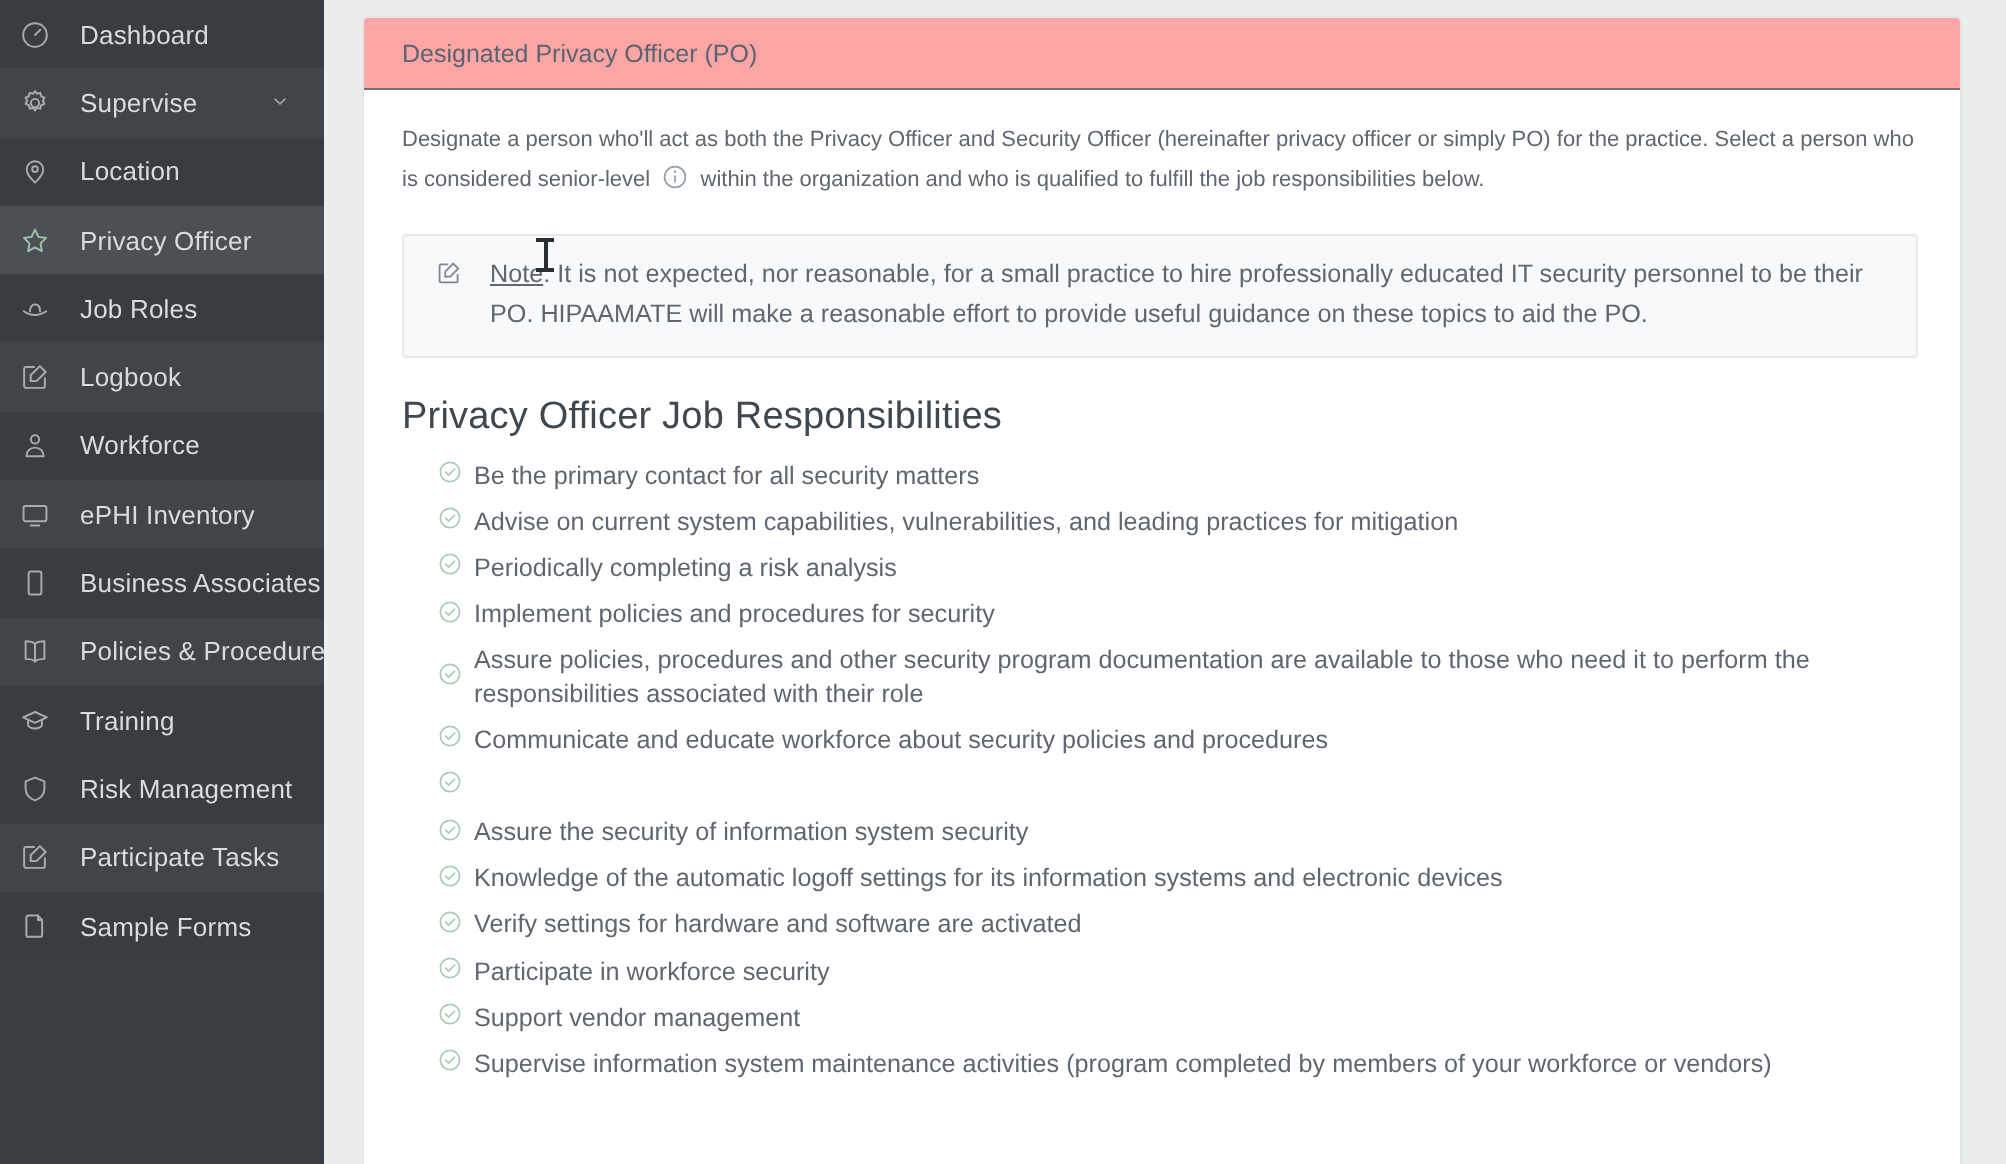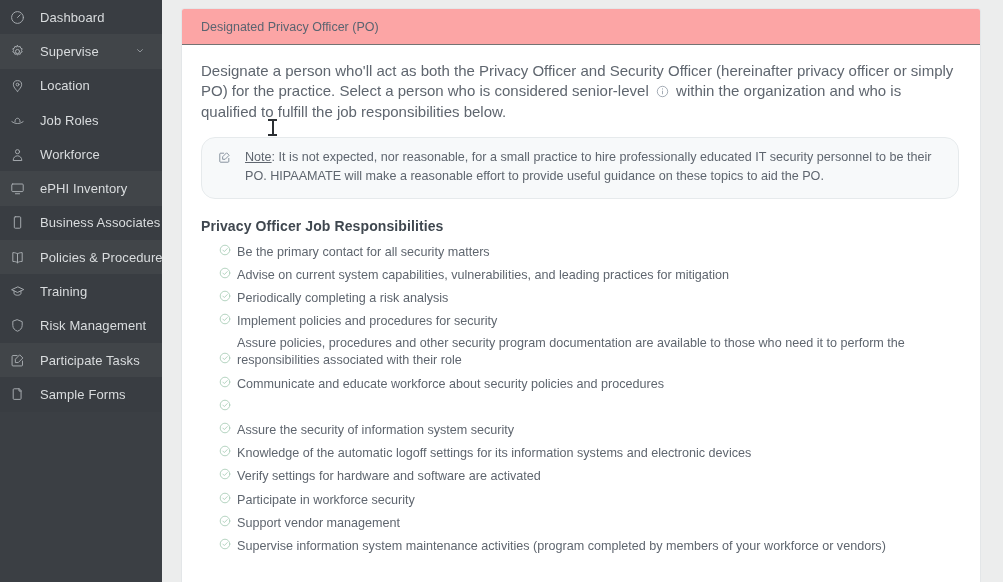--- a/index.html
+++ b/index.html
@@ -75,70 +75,70 @@
     align-items: center;
     padding: 0 0 0 19px;
   }
   .card-head .title {
     font-size: 12.5px;
     color: #5b6470;
   }
   .card-body { padding: 16px 21px 0 19px; }
 
   .intro {
-    font-size: 15px;
+    font-size: 11px;
     line-height: 19.5px;
     color: #5f666f;
     max-width: 762px;
   }
   .infoicon {
     display: inline-block;
     vertical-align: -2px;
     margin: 0 3px;
     color: #99a2ac;
   }
 
   .note {
     margin-top: 15px;
     background: #f7f9fa;
     border: 1px solid #e6eaec;
-    border-radius: 14px;
+    border-radius: 2px;
     padding: 10px 14px 11px 16px;
     display: flex;
     max-width: 768px;
   }
   .note .nicon {
     flex: 0 0 20px;
     color: #7b8794;
     padding-top: 2px;
   }
   .note .ntext {
     font-size: 12.6px;
     line-height: 19.5px;
     color: #5f666f;
     padding-left: 7px;
   }
   .note .ntext u { text-decoration: underline; }
 
   h2.sect {
     margin-top: 19px;
-    font-size: 14px;
-    font-weight: 700;
+    font-size: 19px;
+    font-weight: 400;
     color: #3f474f;
     letter-spacing: .1px;
   }
 
   ul.resp {
     list-style: none;
     margin-top: 9px;
     padding-left: 18px;
   }
   ul.resp li {
     display: flex;
-    align-items: flex-end;
+    align-items: center;
     font-size: 12.6px;
     line-height: 17.2px;
     color: #5f666f;
     padding: 0 0 0.6px 0;
     margin-bottom: 4.4px;
     max-width: 762px;
   }
   ul.resp li .chk {
     flex: 0 0 17px;
     color: #a9cdb7;
@@ -188,28 +188,45 @@
       </div>
       <div class="nav-item shade-a">
         <span class="ico">
           <svg width="15" height="15" viewBox="0 0 16 16" fill="none" stroke="currentColor" stroke-width="1.05" stroke-linecap="round" stroke-linejoin="round">
             <path d="M8 14.2s4.4-4.1 4.4-7A4.4 4.4 0 0 0 3.6 7.2c0 2.9 4.4 7 4.4 7z"></path>
             <circle cx="8" cy="7" r="1.5"></circle>
           </svg>
         </span>
         <span class="lbl">Location</span>
       </div>
+      <div class="nav-item active">
+        <span class="ico">
+          <svg width="15" height="15" viewBox="0 0 16 16" fill="none" stroke="currentColor" stroke-width="1.05" stroke-linecap="round" stroke-linejoin="round">
+            <path d="M8 1.9l1.85 3.9 4.05.55-2.95 2.9.72 4.15L8 11.45 4.33 13.4l.72-4.15-2.95-2.9 4.05-.55z"></path>
+          </svg>
+        </span>
+        <span class="lbl">Privacy Officer</span>
+      </div>
       <div class="nav-item shade-a">
         <span class="ico">
           <svg width="15" height="15" viewBox="0 0 16 16" fill="none" stroke="currentColor" stroke-width="1.05" stroke-linecap="round" stroke-linejoin="round">
             <path d="M2 9.2c2 1.4 4 2 6 2s4-.6 6-2"></path>
             <path d="M5.3 9.3C5.3 7 6.4 5.6 8 5.6s2.7 1.4 2.7 3.7"></path>
           </svg>
         </span>
         <span class="lbl">Job Roles</span>
+      </div>
+      <div class="nav-item shade-b">
+        <span class="ico">
+          <svg width="15" height="15" viewBox="0 0 16 16" fill="none" stroke="currentColor" stroke-width="1.05" stroke-linecap="round" stroke-linejoin="round">
+            <path d="M13.3 8.6v4.2a1 1 0 0 1-1 1H3.2a1 1 0 0 1-1-1V3.7a1 1 0 0 1 1-1h4.3"></path>
+            <path d="M10.6 2.2l3.1 3.1-4.9 4.9H5.7V7.1z"></path>
+          </svg>
+        </span>
+        <span class="lbl">Logbook</span>
       </div>
       <div class="nav-item shade-a">
         <span class="ico">
           <svg width="15" height="15" viewBox="0 0 16 16" fill="none" stroke="currentColor" stroke-width="1.05" stroke-linecap="round" stroke-linejoin="round">
             <circle cx="8" cy="5" r="2.2"></circle>
             <path d="M3.4 14c0-2.7 2-4.6 4.6-4.6s4.6 1.9 4.6 4.6z"></path>
           </svg>
         </span>
         <span class="lbl">Workforce</span>
       </div>

